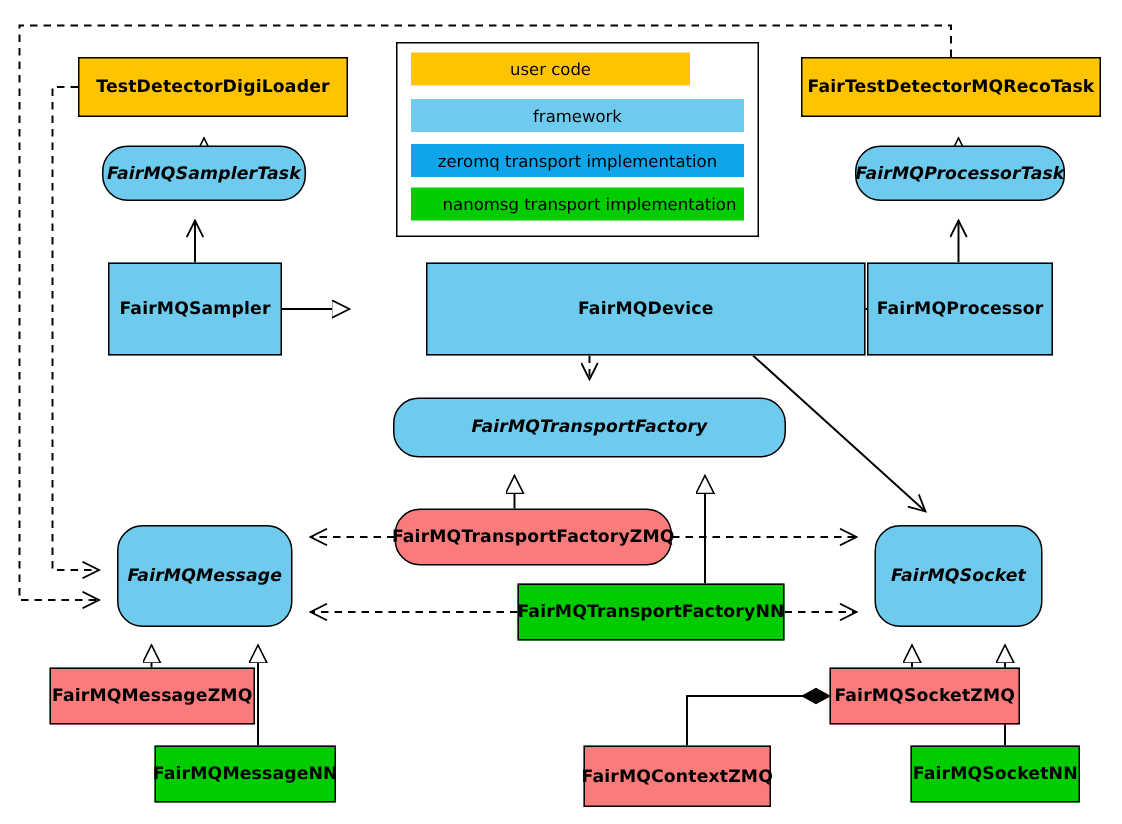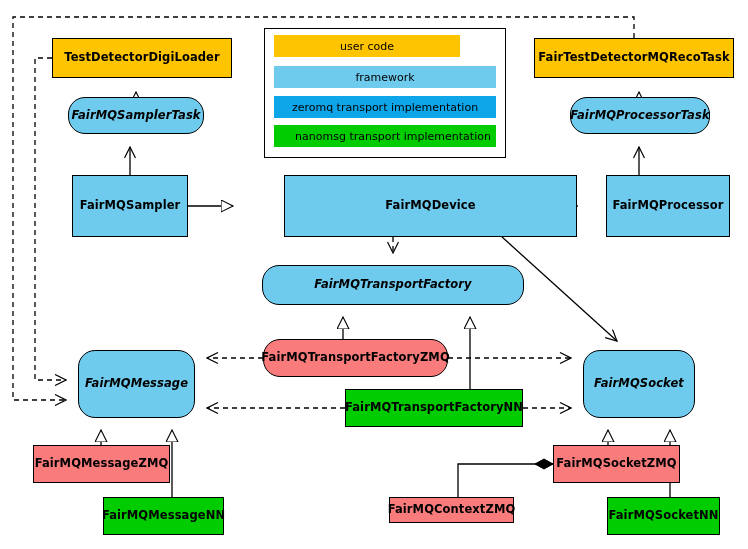--- a/index.html
+++ b/index.html
@@ -113,25 +113,25 @@
   <div class="legend-row" style="left:274px;top:125px;width:222px;height:22px;background:#00CC00;padding-left:16px;">
     <span>nanomsg transport implementation</span>
   </div>
 
   <div class="node" style="left:52px;top:38px;width:180px;height:40px;background:#FFC400;">TestDetectorDigiLoader</div>
   <div class="node" style="left:534px;top:38px;width:200px;height:40px;background:#FFC400;">FairTestDetectorMQRecoTask</div>
   <div class="node abstract" style="left:68px;top:97px;width:136px;height:37px;background:#6FCBEE;">FairMQSamplerTask</div>
   <div class="node abstract" style="left:570px;top:97px;width:140px;height:37px;background:#6FCBEE;">FairMQProcessorTask</div>
   <div class="node" style="left:72px;top:175px;width:116px;height:62px;background:#6FCBEE;">FairMQSampler</div>
   <div class="node" style="left:245px;top:175px;width:293px;height:62px;background:#6FCBEE;margin-left:39px;">FairMQDevice</div>
-  <div class="node" style="left:606px;top:175px;width:124px;height:62px;background:#6FCBEE;">FairMQProcessor</div>
+  <div class="node" style="left:578px;top:175px;width:124px;height:62px;background:#6FCBEE;">FairMQProcessor</div>
   <div class="node abstract" style="left:262px;top:265px;width:262px;height:40px;background:#6FCBEE;">FairMQTransportFactory</div>
   <div class="node" style="left:263px;top:339px;width:185px;height:38px;background:#FA7B7B;border-radius:17px;">FairMQTransportFactoryZMQ</div>
   <div class="node" style="left:345px;top:389px;width:178px;height:38px;background:#00CC00;">FairMQTransportFactoryNN</div>
   <div class="node abstract" style="left:78px;top:350px;width:117px;height:68px;background:#6FCBEE;">FairMQMessage</div>
   <div class="node abstract" style="left:583px;top:350px;width:112px;height:68px;background:#6FCBEE;">FairMQSocket</div>
   <div class="node" style="left:33px;top:445px;width:137px;height:38px;background:#FA7B7B;">FairMQMessageZMQ</div>
   <div class="node" style="left:103px;top:497px;width:121px;height:38px;background:#00CC00;">FairMQMessageNN</div>
   <div class="node" style="left:553px;top:445px;width:127px;height:38px;background:#FA7B7B;">FairMQSocketZMQ</div>
   <div class="node" style="left:607px;top:497px;width:113px;height:38px;background:#00CC00;">FairMQSocketNN</div>
-  <div class="node" style="left:389px;top:497px;width:125px;height:26px;background:#FA7B7B;">FairMQContextZMQ</div>
+  <div class="node" style="left:389px;top:497px;width:125px;height:41px;background:#FA7B7B;">FairMQContextZMQ</div>
 
 </div>
 
 </body></html>

